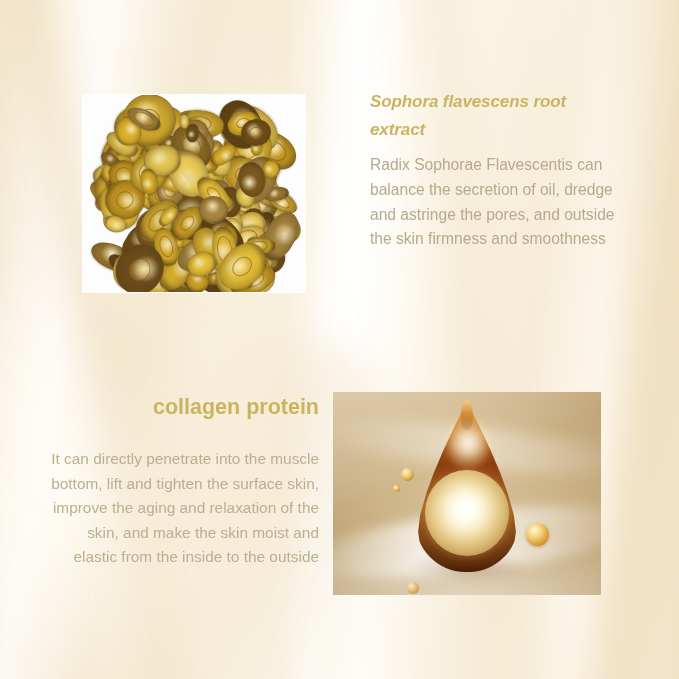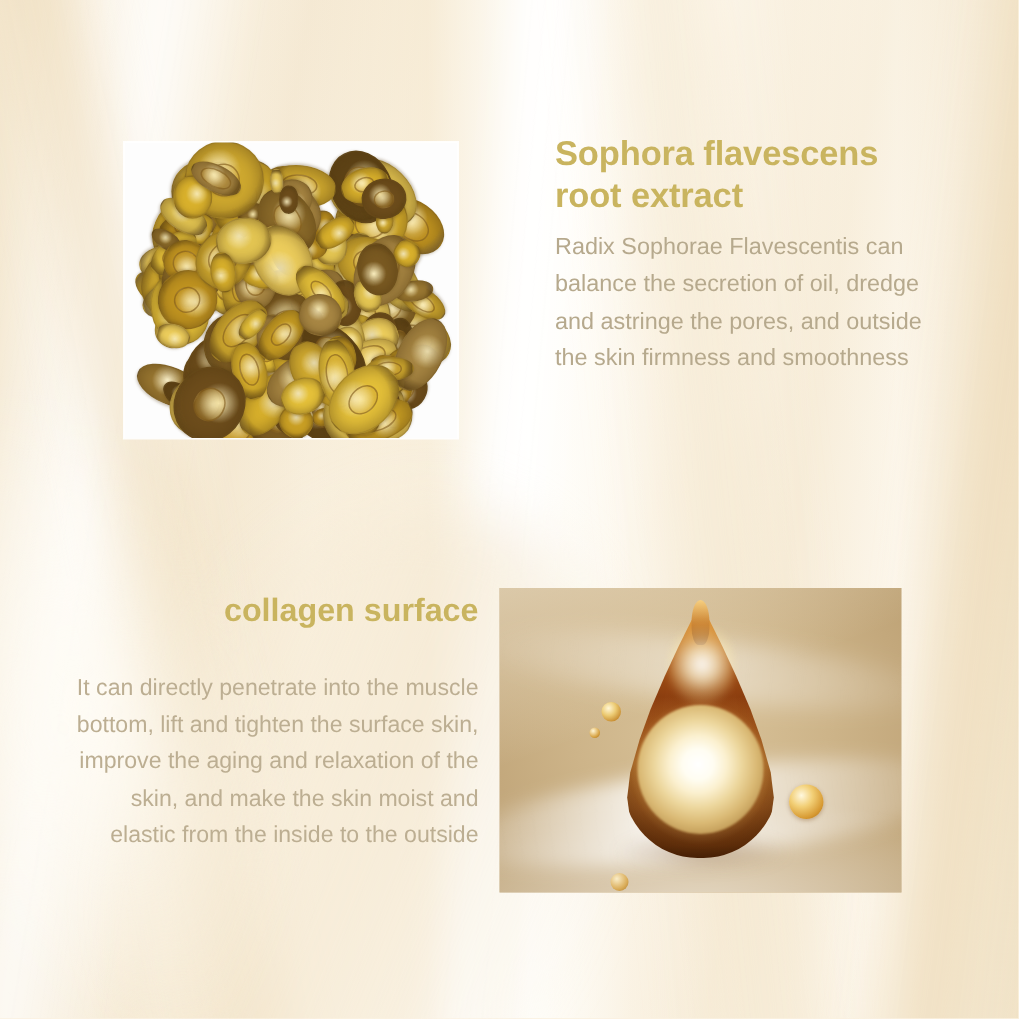--- a/index.html
+++ b/index.html
@@ -155,24 +155,25 @@
   
   .block-right {
     position: absolute;
     left: 370px;
     top: 88px;
     width: 252px;
   }
   .heading {
     color: #c9b45f;
     font-weight: bold;
-    font-size: 23px;
+    font-size: 17px;
     line-height: 28px;
     letter-spacing: -0.1px;
     margin: 0;
+    font-style: italic;
   }
   .body-text {
     color: #b6a98d;
     font-size: 15.6px;
     line-height: 24.8px;
     margin: 0;
     padding-top: 9px;
   }
 
   
@@ -665,21 +666,21 @@
         <div class="slice" style="left: 148.091px; top: 163.434px; width: 20.2547px; height: 14.6885px; transform: rotate(316deg); border: 1.5px solid rgba(120, 84, 26, 0.55); background: radial-gradient(circle at 45% 40%, rgba(255, 240, 180, 0.55) 0%, rgba(196, 152, 52, 0.3) 70%, rgba(150, 108, 34, 0.1) 100%);"></div>
       </div>
   </div>
 
   <div class="block-right">
     <h2 class="heading">Sophora flavescens root extract</h2>
     <p class="body-text">Radix Sophorae Flavescentis can balance the secretion of oil, dredge and astringe the pores, and outside the skin firmness and smoothness</p>
   </div>
 
   <div class="block-left">
-    <h2 class="heading2">collagen surface</h2>
+    <h2 class="heading2">collagen protein</h2>
     <p class="body-text2">It can directly penetrate into the muscle bottom, lift and tighten the surface skin, improve the aging and relaxation of the skin, and make the skin moist and elastic from the inside to the outside</p>
   </div>
 
   <div class="photo-drop">
     <div class="drop-haze"></div>
     <div class="drop-wave2"></div>
     <div class="drop-wave"></div>
     <div class="drop-shadow-base"></div>
     <div class="teardrop"></div>
     <div class="drop-tip"></div>

